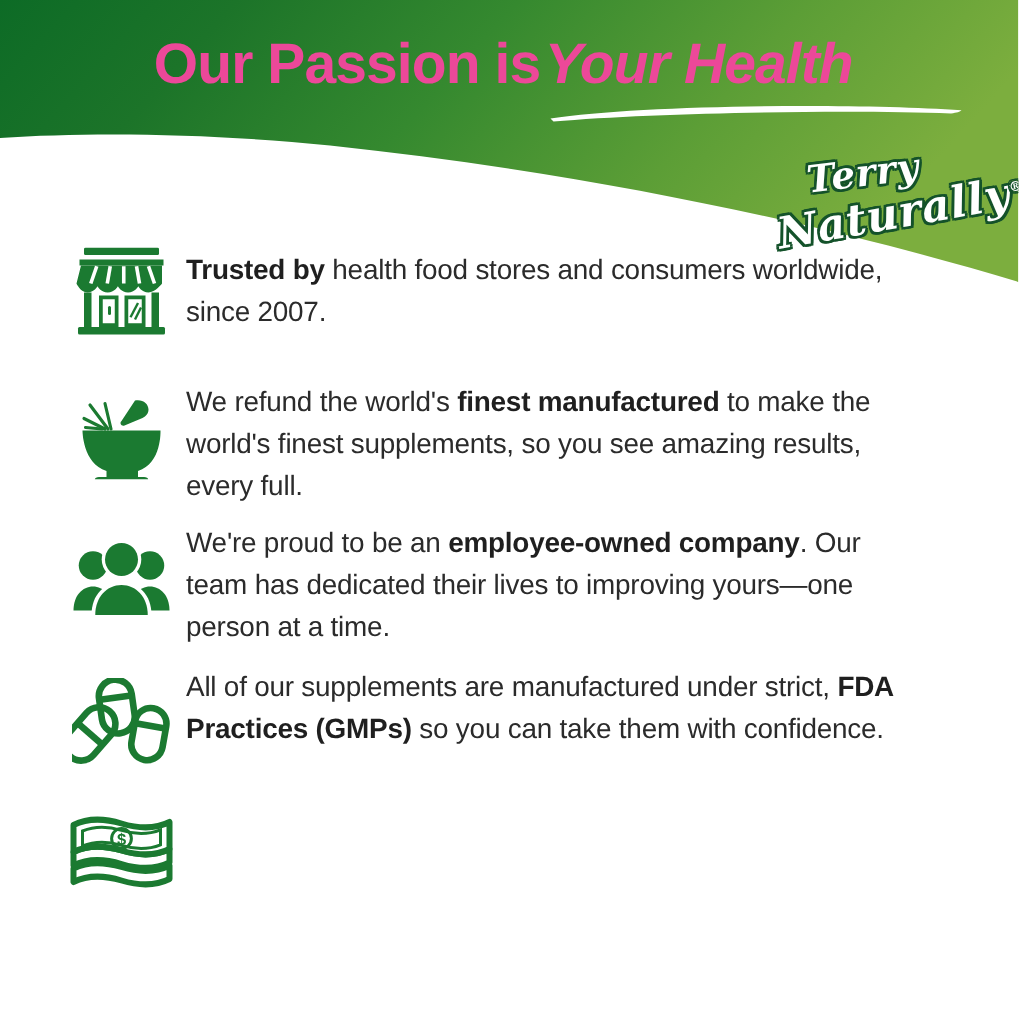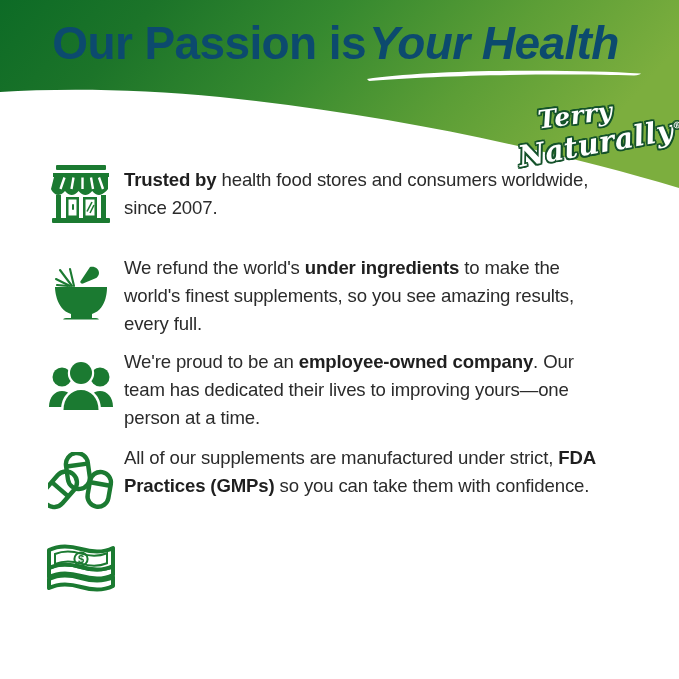--- a/index.html
+++ b/index.html
@@ -29,22 +29,22 @@
     height: 200px;
     overflow: hidden;
   }
   #banner svg { display: block; }
 
   #headline {
     position: absolute;
     left: 0; top: 15px;
     width: 671px;
     text-align: center;
-    color: #0c4a6e;
-    font-size: 46px;
+    color: #ec4899;
+    font-size: 38px;
     line-height: 56px;
     letter-spacing: -0.6px;
     white-space: nowrap;
     font-family: "Liberation Sans Narrow", "Liberation Sans", sans-serif;
   }
   #headline .h-plain {
     font-weight: bold;
     font-style: normal;
   }
   #headline .h-accent {
@@ -225,21 +225,21 @@
           </g>
           <g stroke="#1b7a31" stroke-width="2.1" fill="none" stroke-linecap="round">
             <line x1="22" y1="25" x2="10" y2="9"></line>
             <line x1="24" y1="25" x2="20" y2="8"></line>
             <line x1="20" y1="25" x2="6" y2="18"></line>
             <line x1="18" y1="25" x2="7" y2="24"></line>
           </g>
         </svg>
       </div>
       <div class="benefit-text">
-        <span>We refund the world's </span><b>under ingredients</b><span> to make the world's finest supplements, so you see amazing results, every full.</span>
+        <span>We refund the world's </span><b>finest manufactured</b><span> to make the world's finest supplements, so you see amazing results, every full.</span>
       </div>
     </div>
 
     <div class="benefit-row row-4">
       <div class="benefit-icon">
         <svg width="66" height="52" viewBox="0 0 66 52">
           <g fill="#1b7a31">
 
             <circle cx="14" cy="18" r="9.5"></circle>
             <path d="M1,48 c0,-10 6,-16 13,-16 c7,0 13,6 13,16 z"></path>

